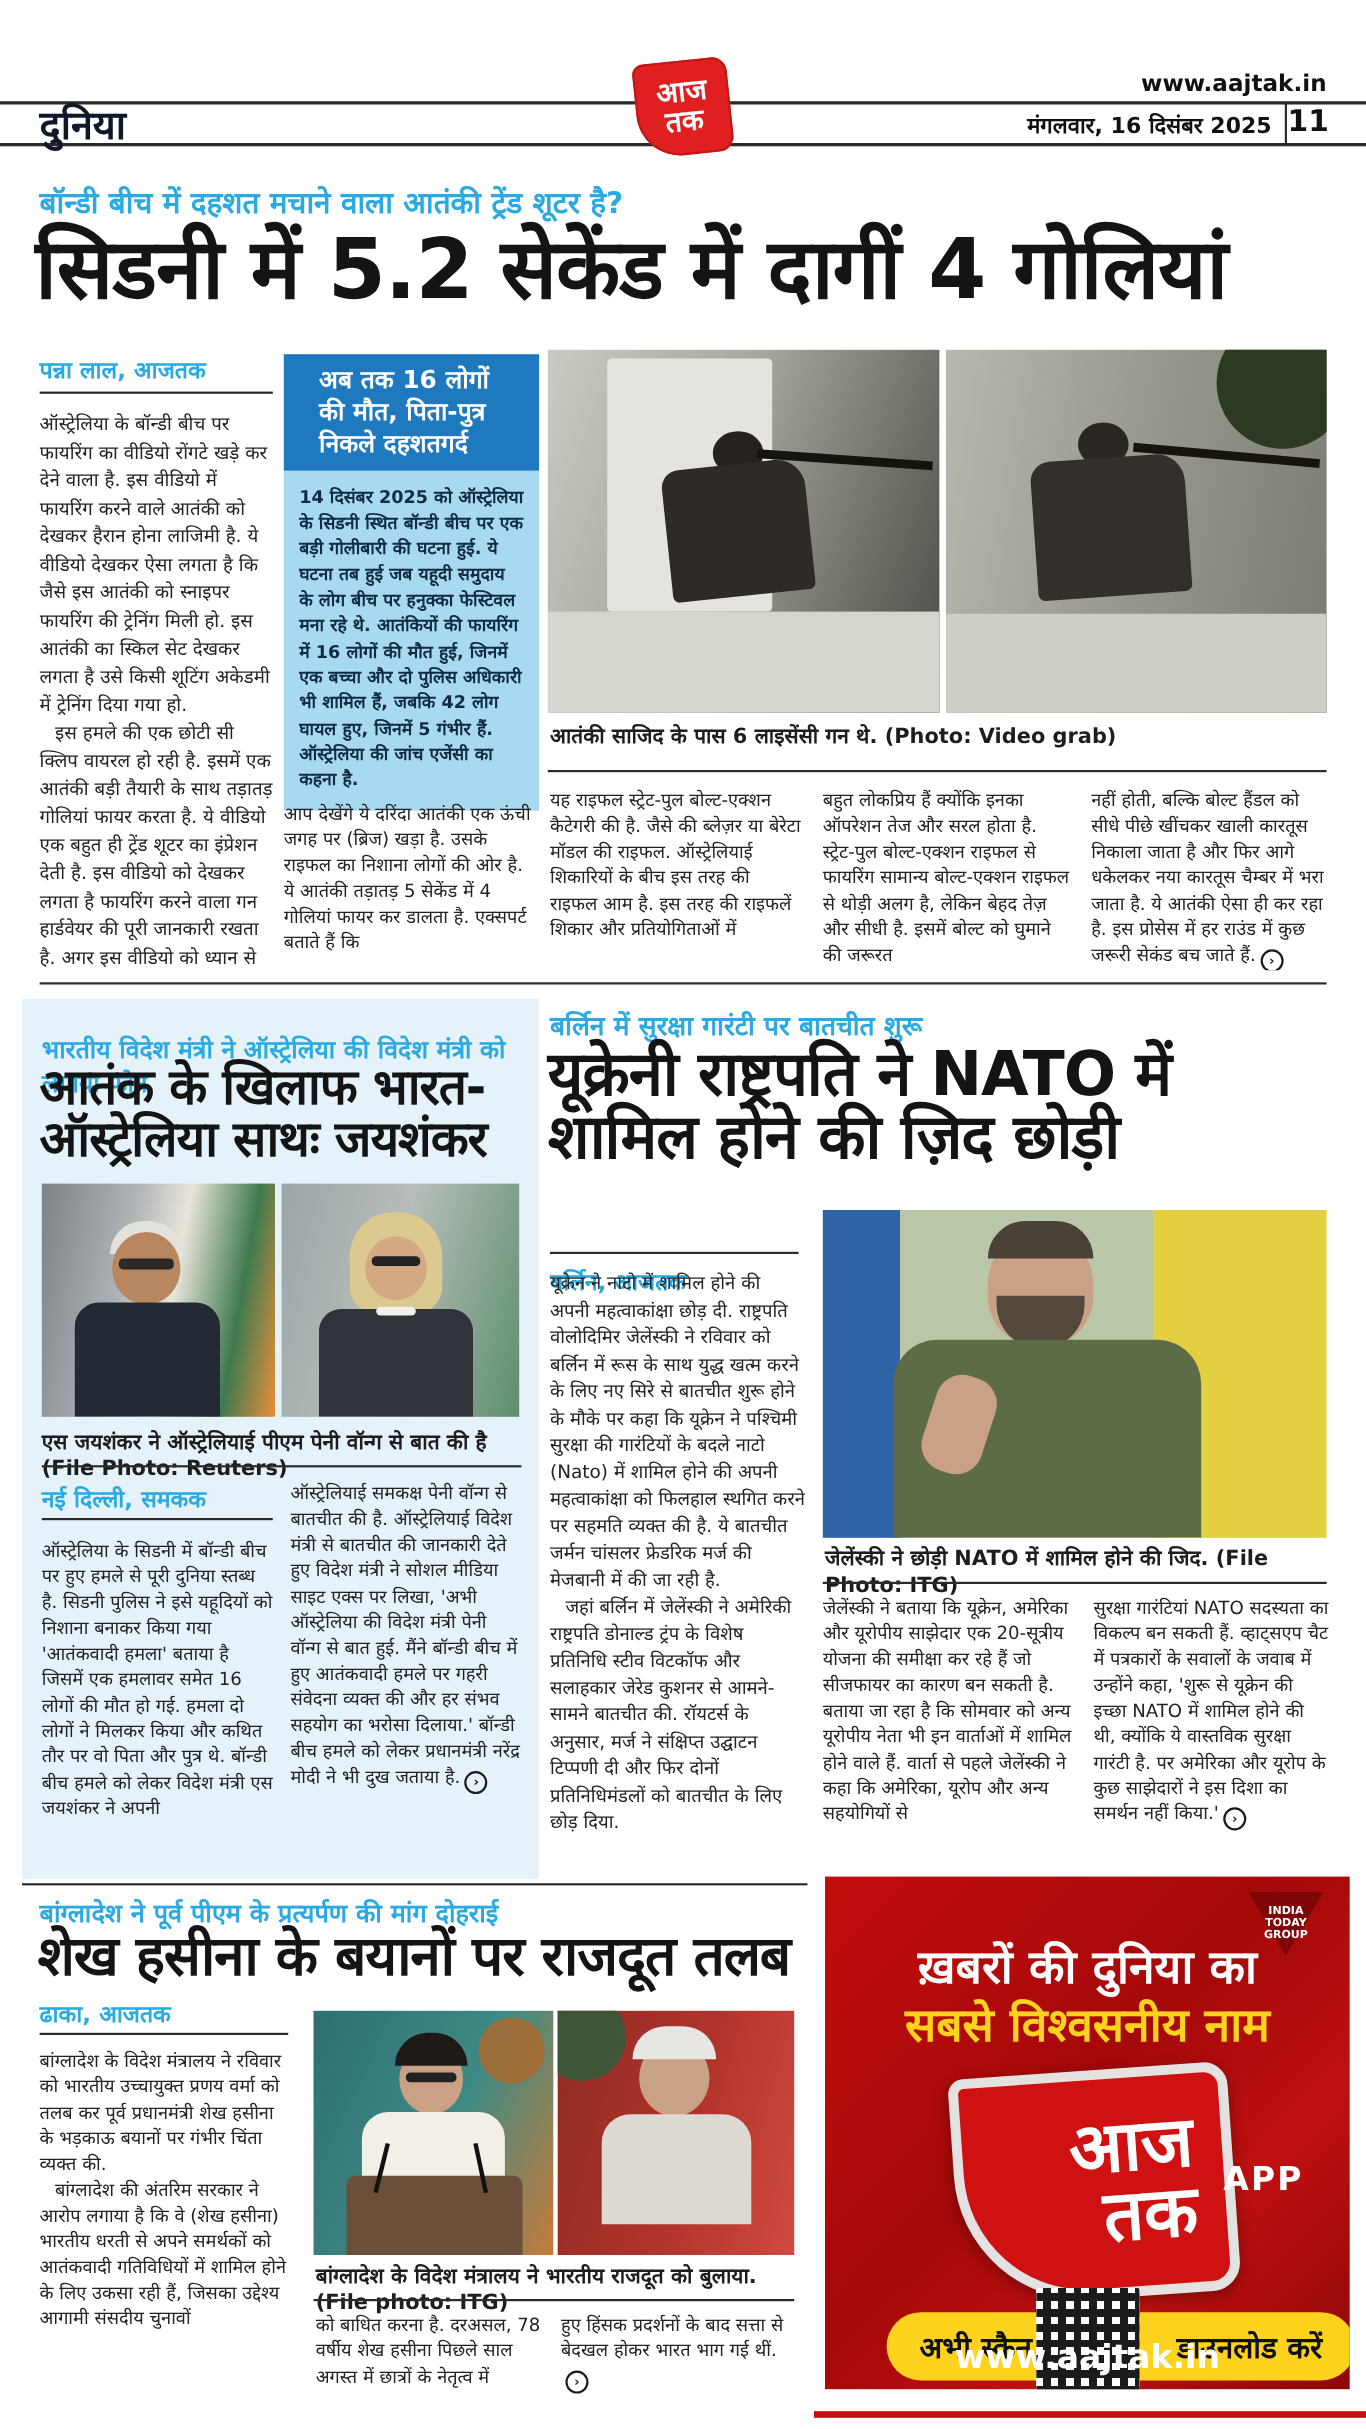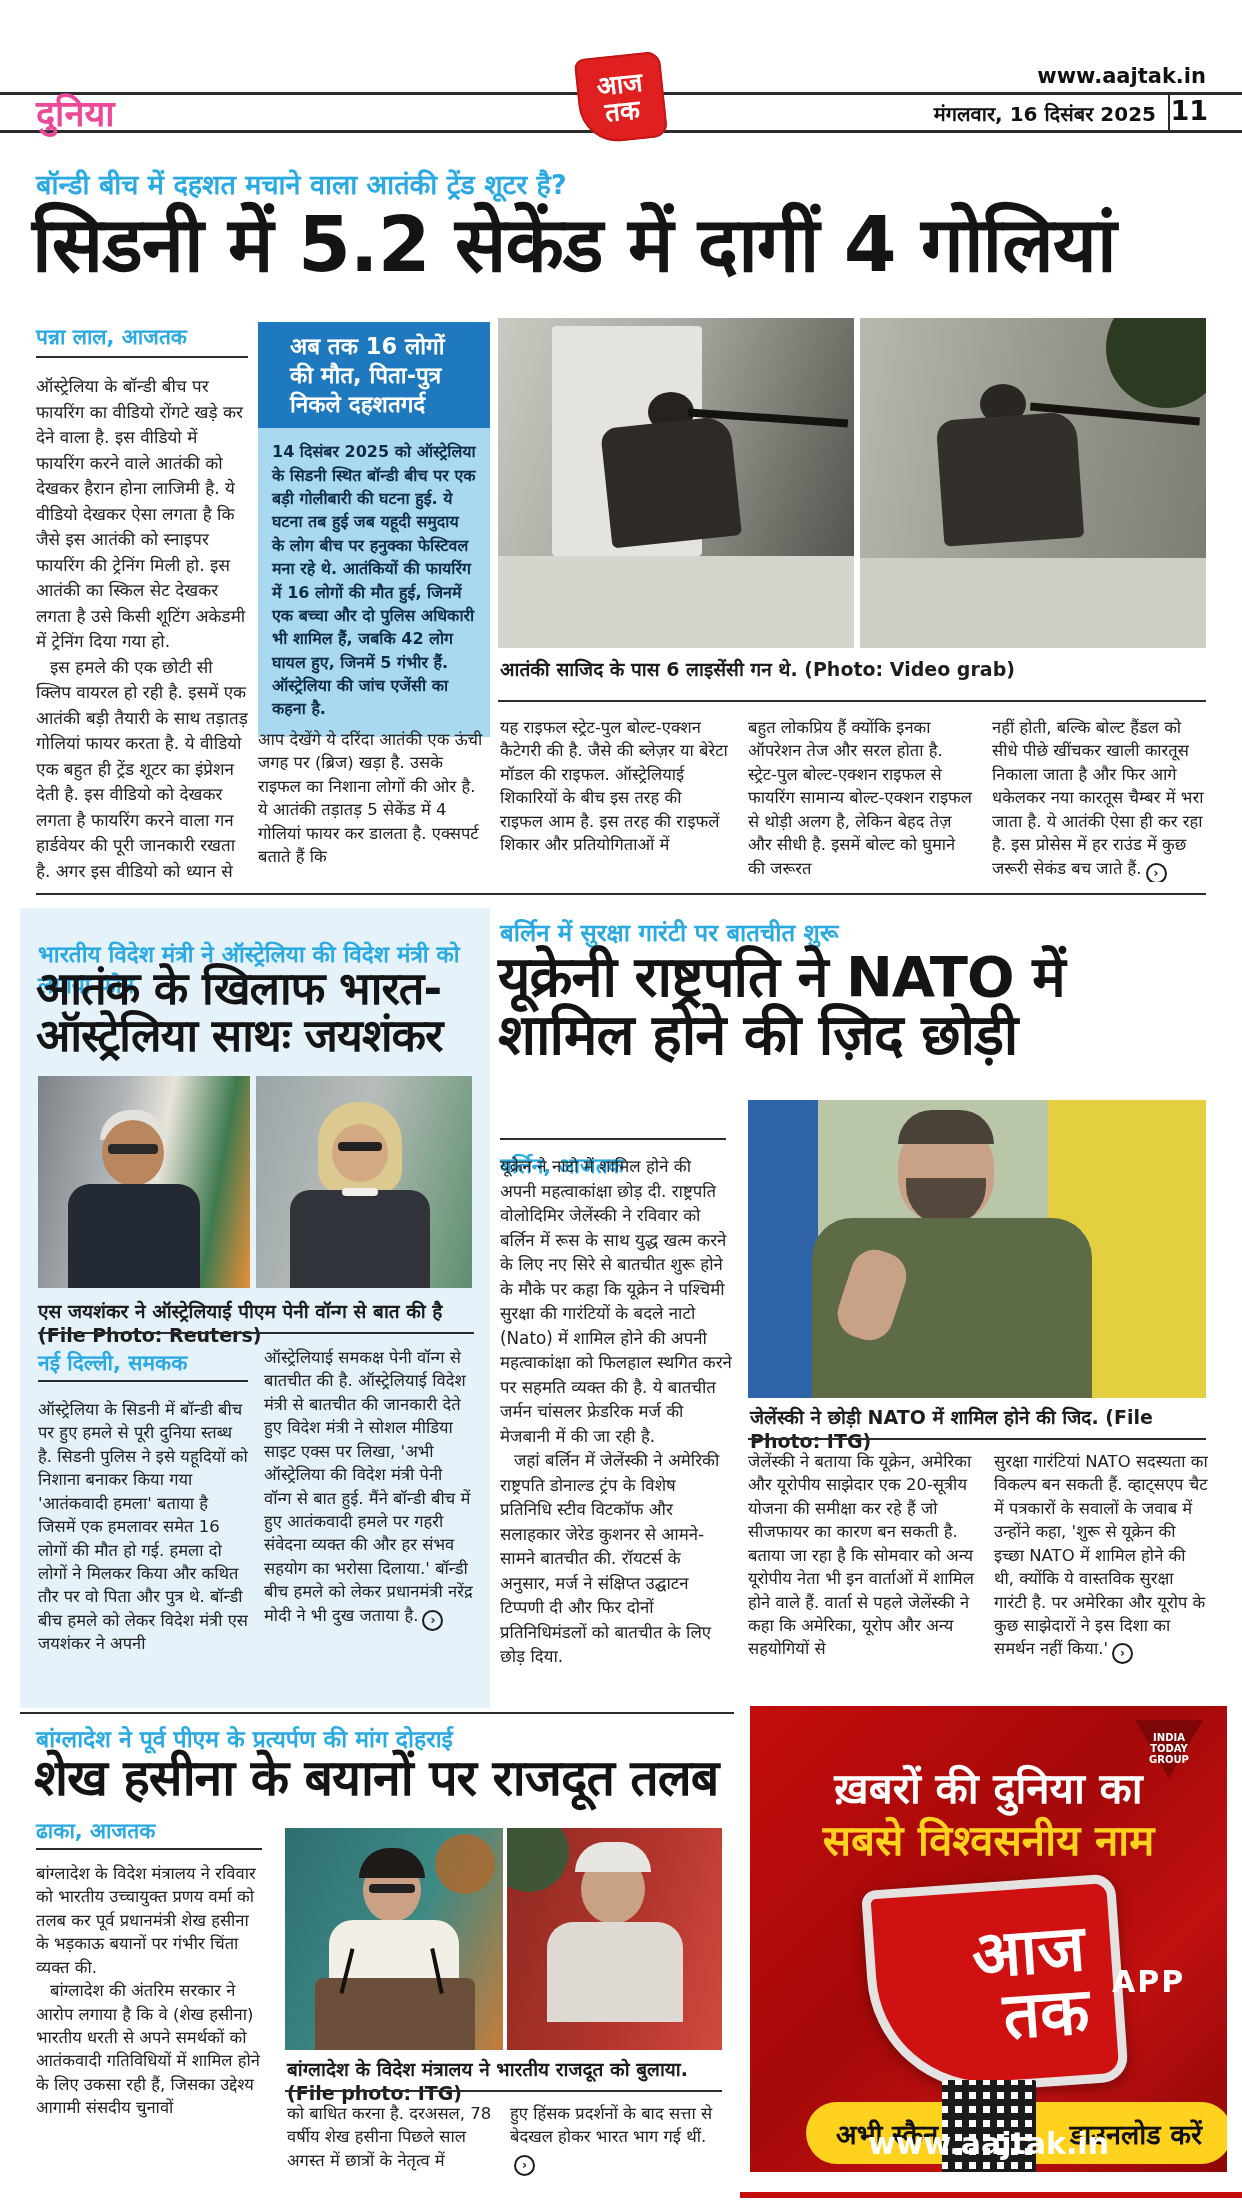--- a/index.html
+++ b/index.html
@@ -4,21 +4,21 @@
 <style>
   html,body{margin:0;padding:0;background:#ffffff;}
   .page{position:relative;width:1242px;height:2208px;background:#fff;overflow:hidden;
         font-family:"DejaVu Sans",sans-serif;color:#1c1c1c;}
   .abs{position:absolute;}
   .rule{position:absolute;background:#2b2b2b;height:2px;}
   .vrule{position:absolute;background:#2b2b2b;width:2px;}
 
   
   .site-url{font-size:21px;font-weight:600;color:#111;}
-  .section-name{font-size:36px;font-weight:800;color:#ec4899;}
+  .section-name{font-size:36px;font-weight:800;color:#0f172a;}
   .date-line{font-size:20px;font-weight:700;color:#111;}
   .page-num{font-size:27px;font-weight:800;color:#111;}
   .masthead{width:86px;height:86px;background:#e02020;border-radius:10px 14px 14px 40px;
             transform:rotate(-6deg);display:flex;flex-direction:column;align-items:center;
             justify-content:center;color:#fff;font-weight:800;line-height:1.02;font-size:26px;
             box-shadow:0 0 0 2px #c21717 inset;}
 
   
   .kicker{color:#2baae1;font-weight:800;}
   .headline{color:#141414;font-weight:900;letter-spacing:-1px;line-height:1.04;}

